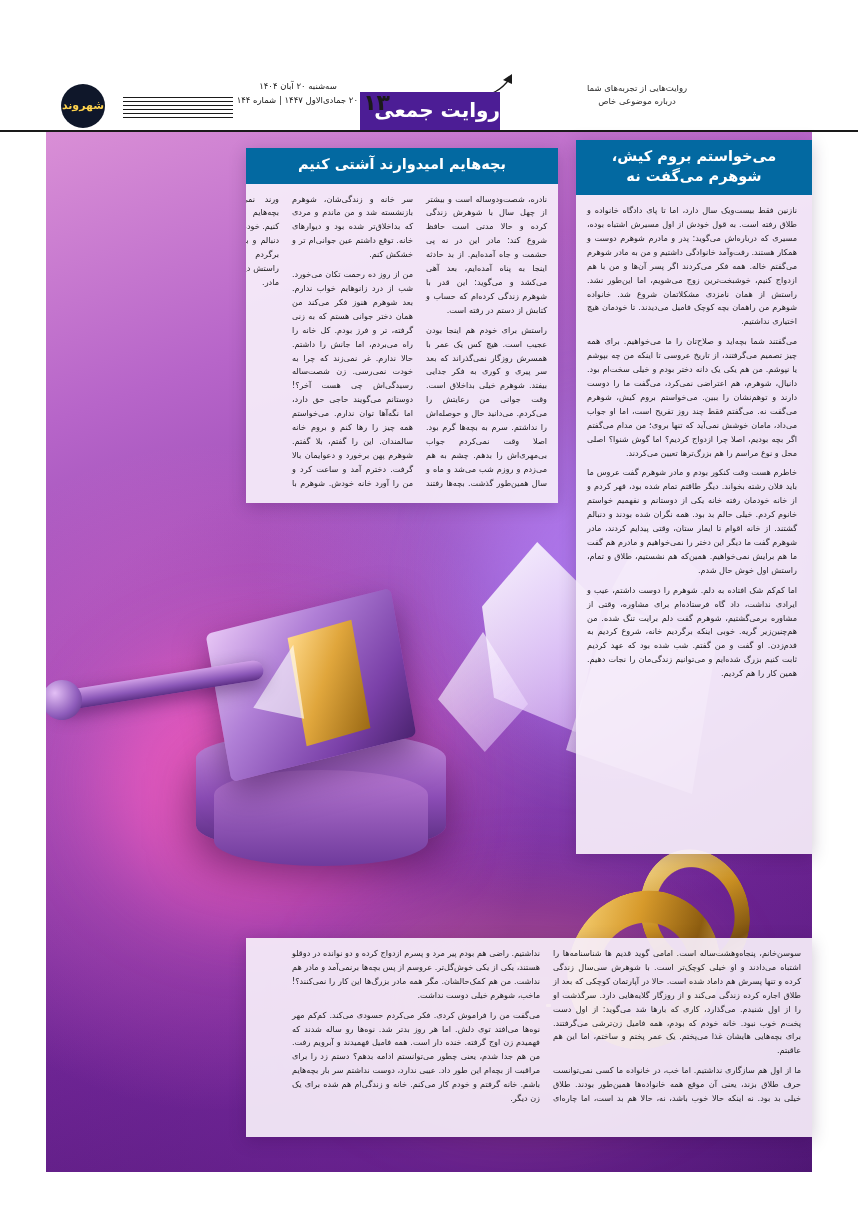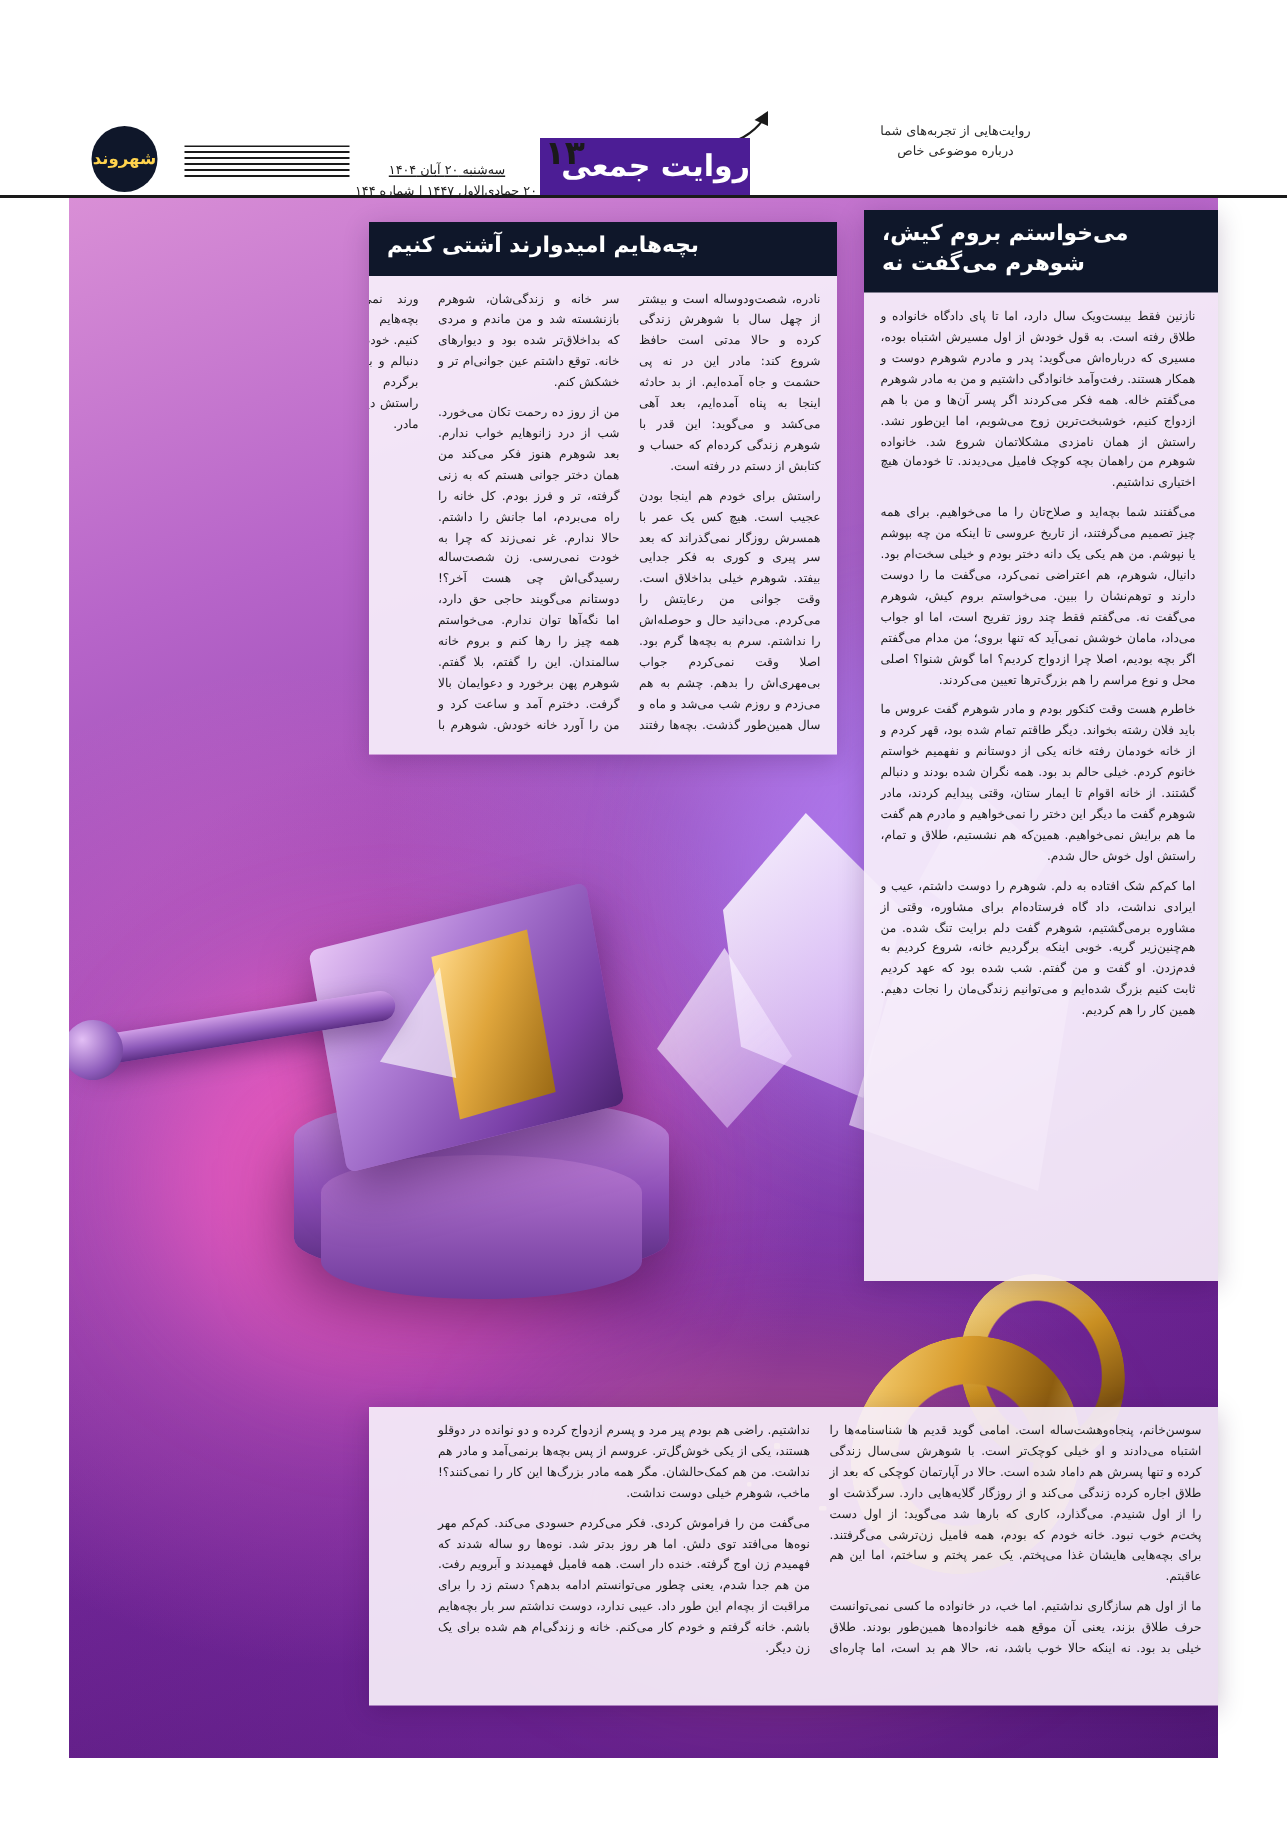--- a/index.html
+++ b/index.html
@@ -27,22 +27,22 @@
     background:#4c1d95;color:#fff;
     font-size:20px;font-weight:bold;
     padding:6px 0 8px 14px;
     letter-spacing:0.5px;
   }
   .page-number{
     position:absolute;right:468px;top:90px;
     font-size:22px;font-weight:bold;color:#1a1a1a;text-align:center;
   }
   .date-block{
-    position:absolute;right:500px;top:108px;width:120px;
-    text-align:center;font-size:8.5px;line-height:1.6;color:#1a1a1a;text-decoration:underline;
+    position:absolute;right:500px;top:80px;width:120px;
+    text-align:center;font-size:8.5px;line-height:1.6;color:#1a1a1a;
   }
   .date-block .dline{white-space:nowrap;}
   .rule-left{
     position:absolute;right:625px;top:97px;width:110px;height:22px;
     background:repeating-linear-gradient(to bottom,#1a1a1a 0 1px,transparent 1px 4px);
   }
   .logo{
     position:absolute;right:744px;top:84px;width:62px;height:44px;
     display:flex;align-items:center;justify-content:center;
   }
@@ -145,24 +145,24 @@
   }
   .spark{position:absolute;background:#ffd27a;border-radius:1px;opacity:.85;}
 
   
   .article{
     position:absolute;
     background:rgba(246,238,250,0.93);
     box-shadow:0 4px 16px rgba(40,0,60,.22);
   }
   .art-title{
-    background:#0f172a;color:#ffffff;
+    background:#0369a1;color:#ffffff;
     font-size:14.5px;font-weight:bold;
     padding:7px 12px 9px 12px;
-    text-align:left;
+    text-align:center;
     line-height:1.35;
   }
   .art-body{
     padding:9px 11px 10px 11px;
     direction:rtl;text-align:justify;
     font-size:8.1px;line-height:1.72;color:#1c1c1c;
   }
   .cols2{column-count:2;column-gap:13px;padding-left:46px;}
   .cols2 p{margin:0 0 6px 0;}
   .cols1 p{margin:0 4px 6px 0;}

